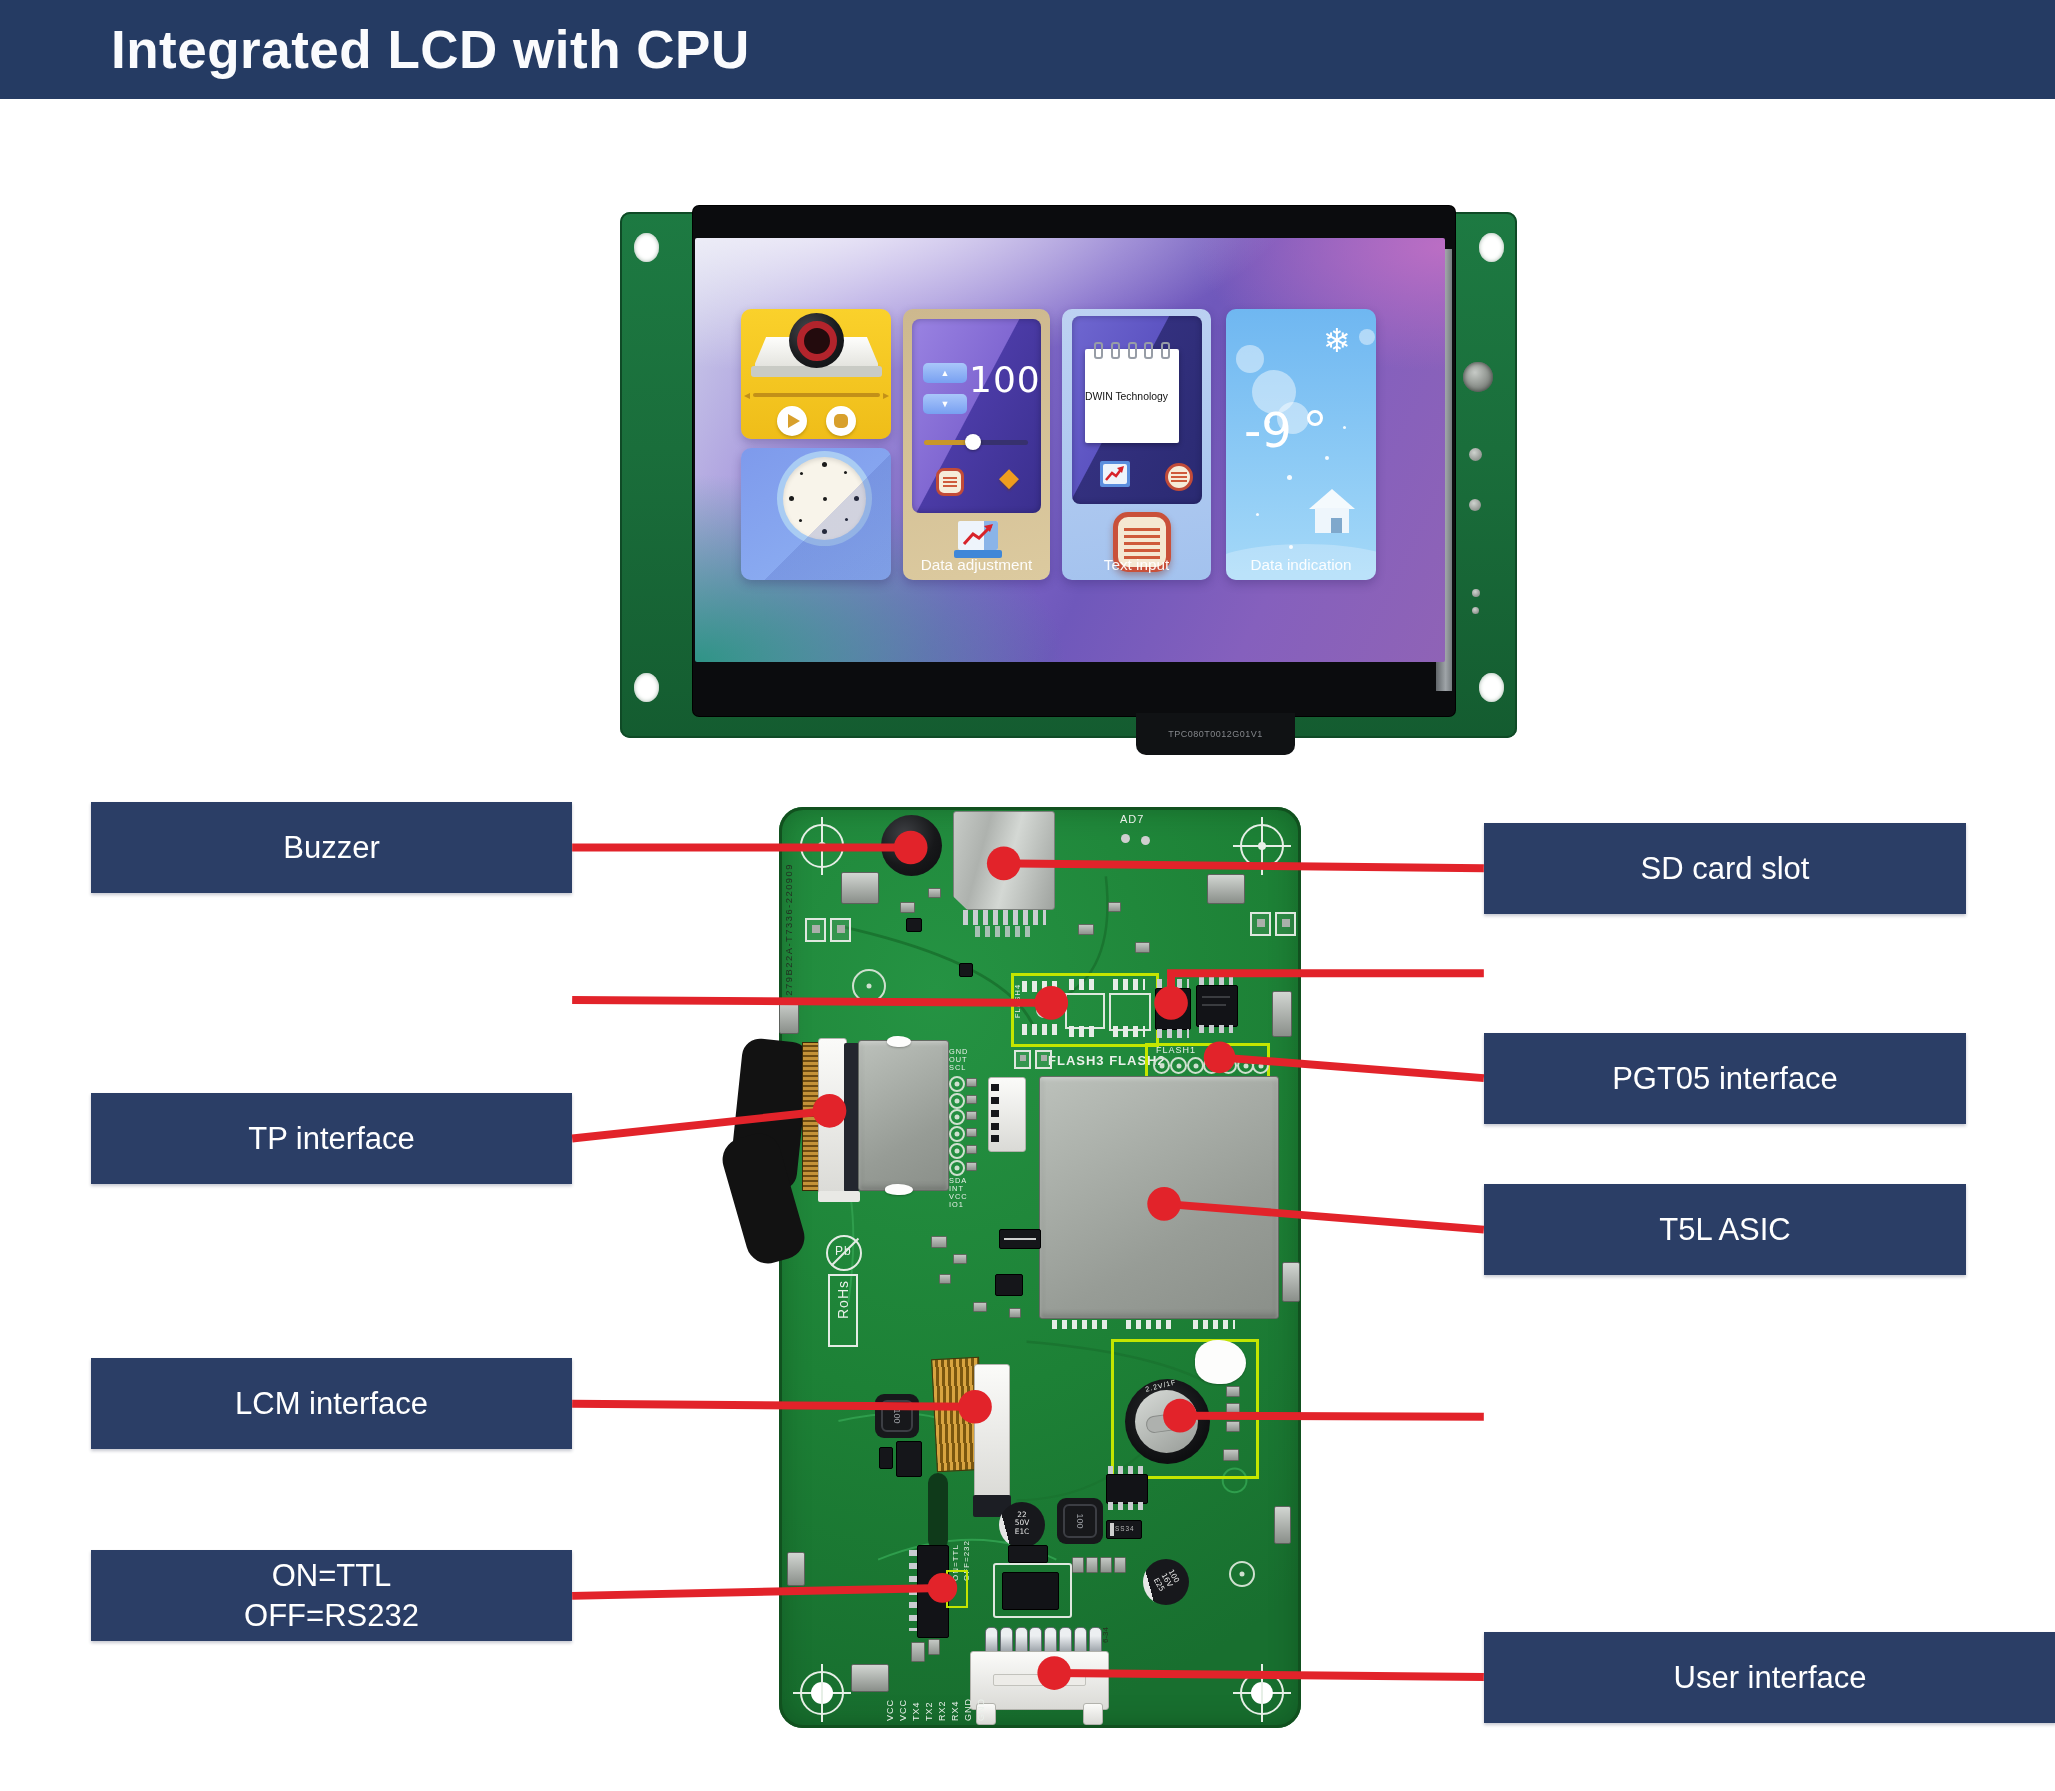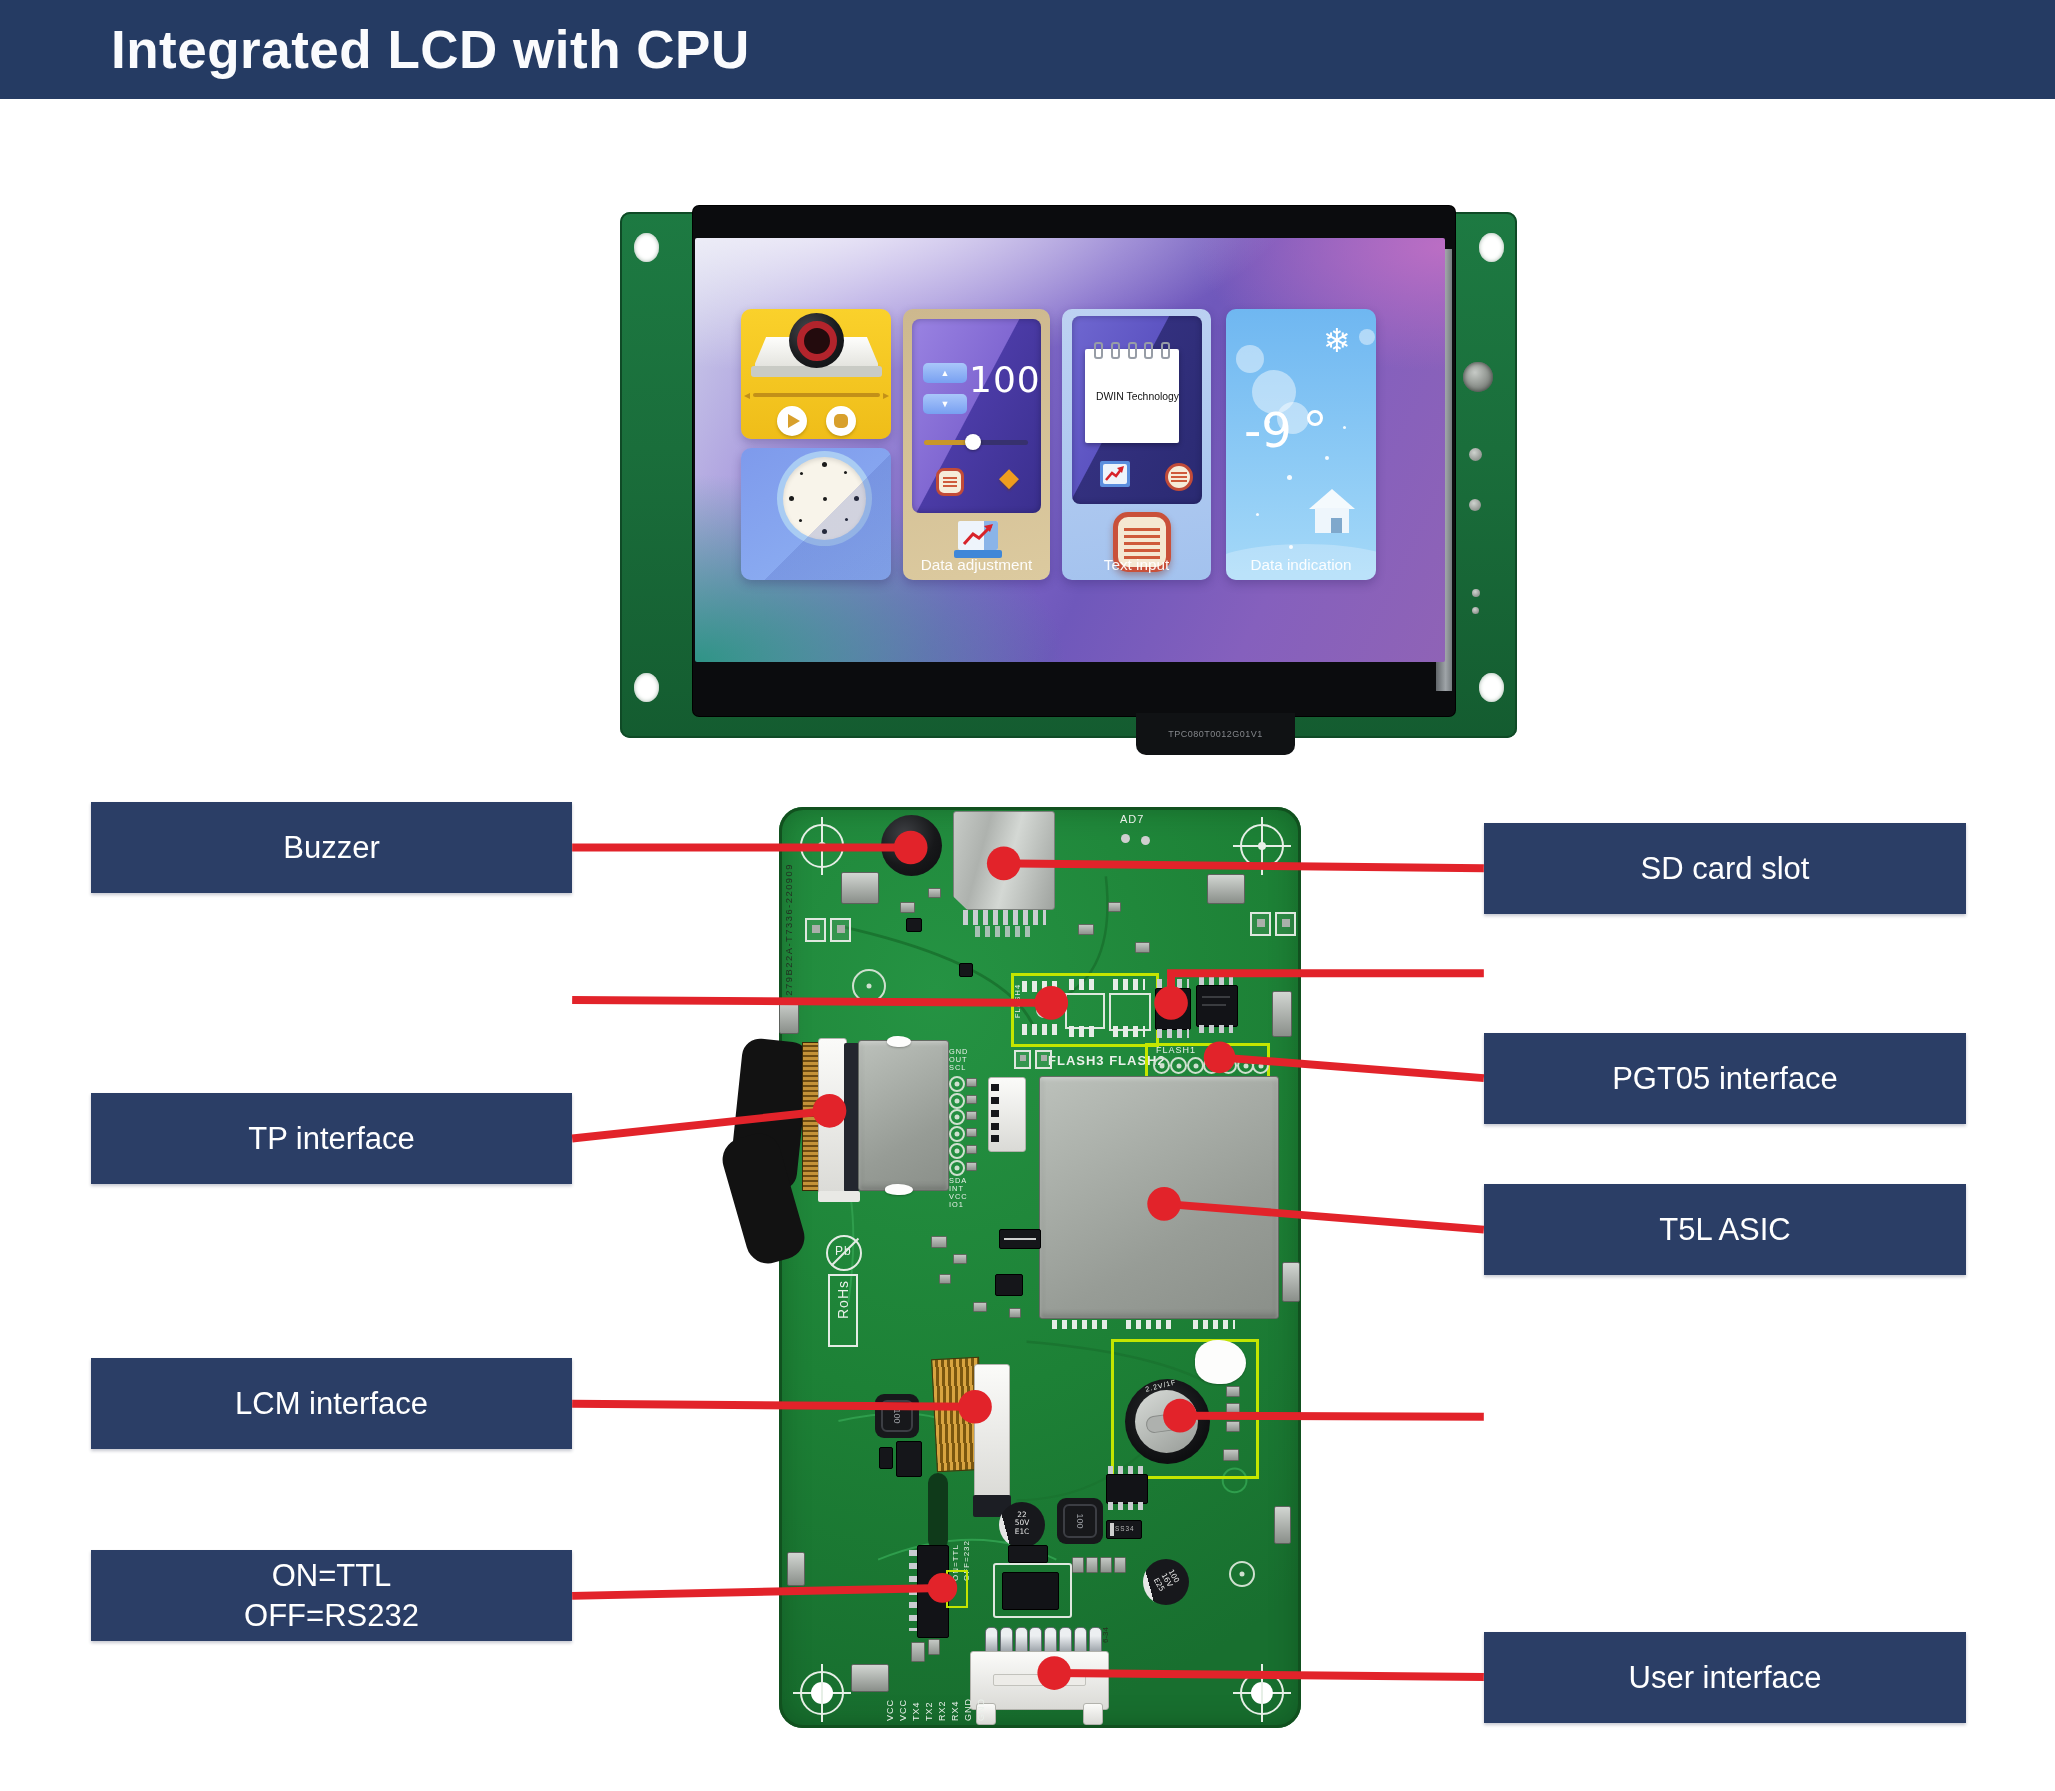--- a/index.html
+++ b/index.html
@@ -87,21 +87,21 @@
   .chartic .base{position:absolute;background:#3f87d8;border-radius:2px;}
 
   .c-text{left:367px;top:71px;width:149px;height:271px;
           background:linear-gradient(170deg,#bdd2f2,#a3c2ee);}
   .p-text{left:10px;top:7px;width:130px;height:188px;
           background:linear-gradient(118deg,#6f67d0 0%,#5d54c2 42%,#33307e 42.5%,#2a2a72 100%);}
   .notepad{position:absolute;left:13px;top:33px;width:94px;height:94px;background:#fff;
            border-radius:2px;box-shadow:0 2px 5px rgba(0,0,20,.35);}
   .ring{position:absolute;top:-7px;width:5px;height:13px;border:2px solid #979da6;
         border-radius:3px;background:transparent;}
-  .notetext{position:absolute;left:0;right:0;top:42px;text-align:right;color:#111;
+  .notetext{position:absolute;left:0;right:0;top:42px;text-align:left;color:#111;
             font-size:10.4px;}
   .bigred{position:absolute;left:51px;top:203px;width:48px;height:50px;border-radius:15px;
           border:5px solid #c9503a;background:#f5e8d2;box-shadow:0 4px 7px rgba(120,30,10,.35);}
   .bigred i{position:absolute;inset:7px 6px;
           background:repeating-linear-gradient(180deg,transparent 0 4px,#cf5a3a 4px 7px);}
 
   .c-icon{left:531px;top:71px;width:150px;height:271px;overflow:hidden;
           background:linear-gradient(180deg,#6fb7f1 0%,#8ccaf5 55%,#a5d9f8 100%);}
   .bokeh{position:absolute;border-radius:50%;background:rgba(255,255,255,.45);}
   .snow{position:absolute;color:#fff;font-family:"DejaVu Sans",sans-serif;}
@@ -619,21 +619,21 @@
   </div>
   <div class="abs callout" style="left:1484px;top:823px;width:482px;">
       <span>SD card slot</span>
     </div>
   <div class="abs callout" style="left:1484px;top:1033px;width:482px;">
       <span>PGT05 interface</span>
     </div>
   <div class="abs callout" style="left:1484px;top:1184px;width:482px;">
       <span>T5L ASIC</span>
     </div>
-  <div class="abs callout" style="left:1484px;top:1632px;width:482px;">
+  <div class="abs callout" style="left:1484px;top:1632px;width:572px;">
       <span>User interface</span>
     </div>
 
   <svg class="overlay" width="2055" height="1792" viewBox="0 0 2076 1810">
     <g stroke="#e2232a" stroke-width="8" fill="none">
       <path d="M578,856 L920,856"></path>
       <path d="M578,1010 L1062,1013"></path>
       <path d="M578,1150 L838,1122"></path>
       <path d="M578,1418 L985,1421"></path>
       <path d="M578,1612 L952,1604"></path>

